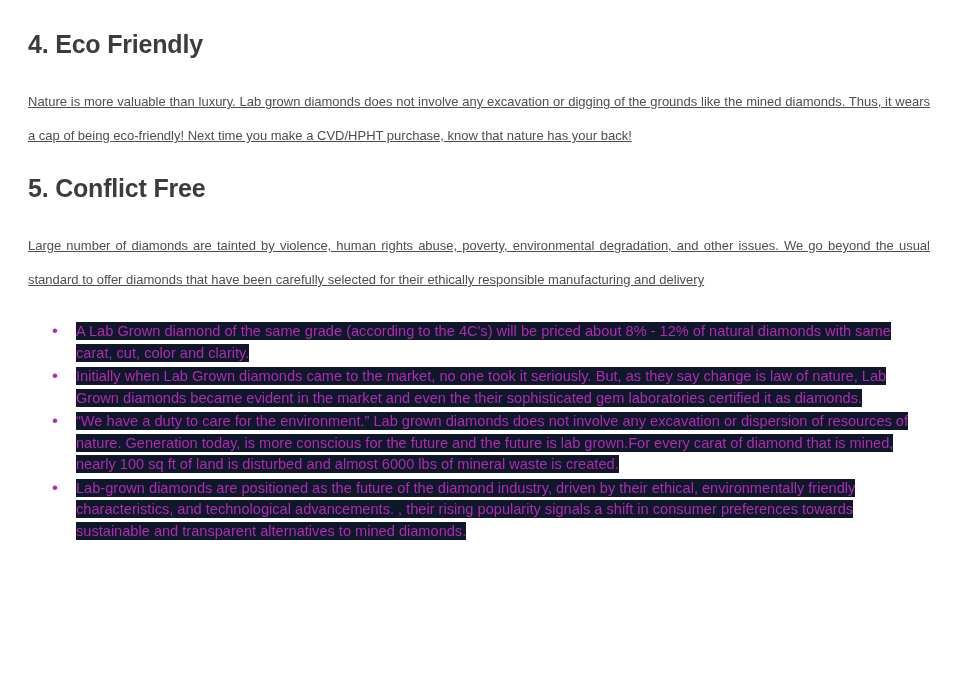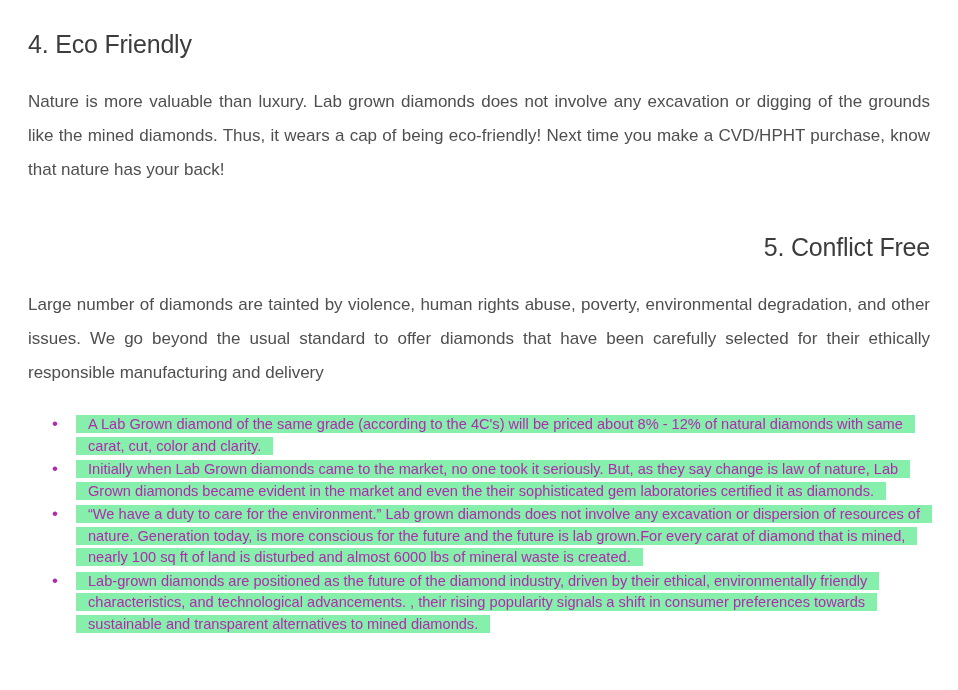--- a/index.html
+++ b/index.html
@@ -13,37 +13,37 @@
     font-family: "Liberation Sans", sans-serif;
     color: #4a4a4a;
     overflow: hidden;
   }
   .page {
     padding: 18px 28px 0 28px;
     box-sizing: border-box;
   }
   h2.section-heading {
     font-size: 25px;
-    font-weight: normal;
+    font-weight: bold;
     color: #3c3c3c;
     margin: 12px 0 26px 0;
     letter-spacing: -0.2px;
   }
   h2.section-heading.second {
-    margin-top: 46px;
-    text-align: right;
+    margin-top: 21px;
   }
   p.body-text {
-    font-size: 17px;
+    font-size: 13px;
     line-height: 34px;
     color: #4f4f4f;
     margin: 0 0 18px 0;
     text-align: justify;
     text-justify: inter-word;
     max-width: 902px;
+    text-decoration: underline;
   }
   ul.highlight-list {
     margin: 24px 0 0 0;
     padding: 0 0 0 20px;
     list-style: none;
   }
   ul.highlight-list li {
     position: relative;
     padding-left: 28px;
     margin-bottom: 2px;
@@ -54,24 +54,24 @@
   ul.highlight-list li::before {
     content: "\2022";
     position: absolute;
     left: 4px;
     top: -1px;
     color: #b02ab0;
     font-size: 17px;
     line-height: 21.5px;
   }
   .hl {
-    background: #86efac;
+    background: #0f172a;
     box-decoration-break: clone;
     -webkit-box-decoration-break: clone;
-    padding: 1px 12px;
+    padding: 1px 0;
   }
 </style>
 </head>
 <body>
 
 <div class="page">
 
   <h2 class="section-heading">4. Eco Friendly</h2>
 
   <p class="body-text">Nature is more valuable than luxury. Lab grown diamonds does not involve any excavation or digging of the grounds like the mined diamonds. Thus, it wears a cap of being eco-friendly! Next time you make a CVD/HPHT purchase, know that nature has your back!</p>

